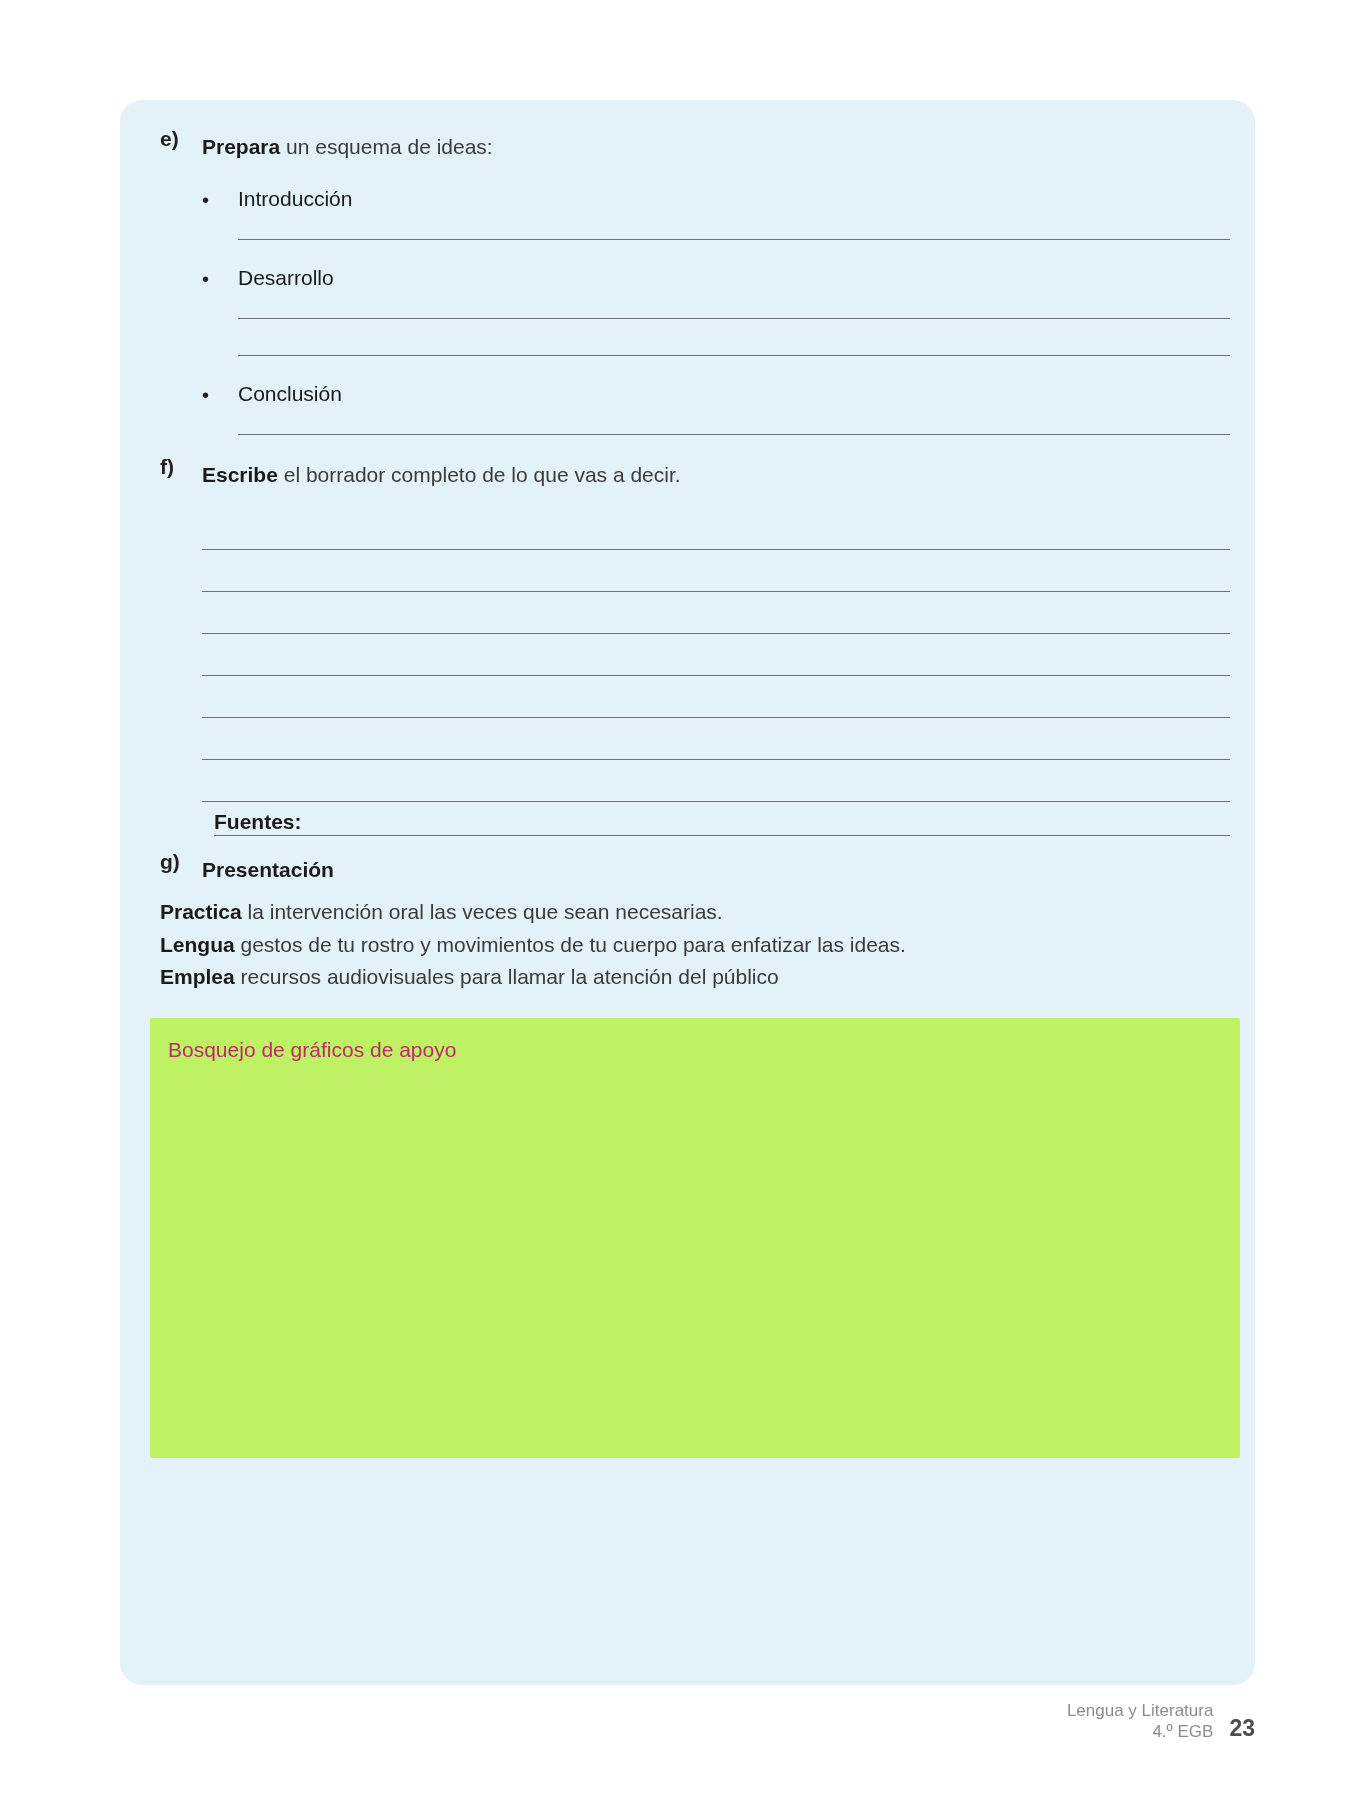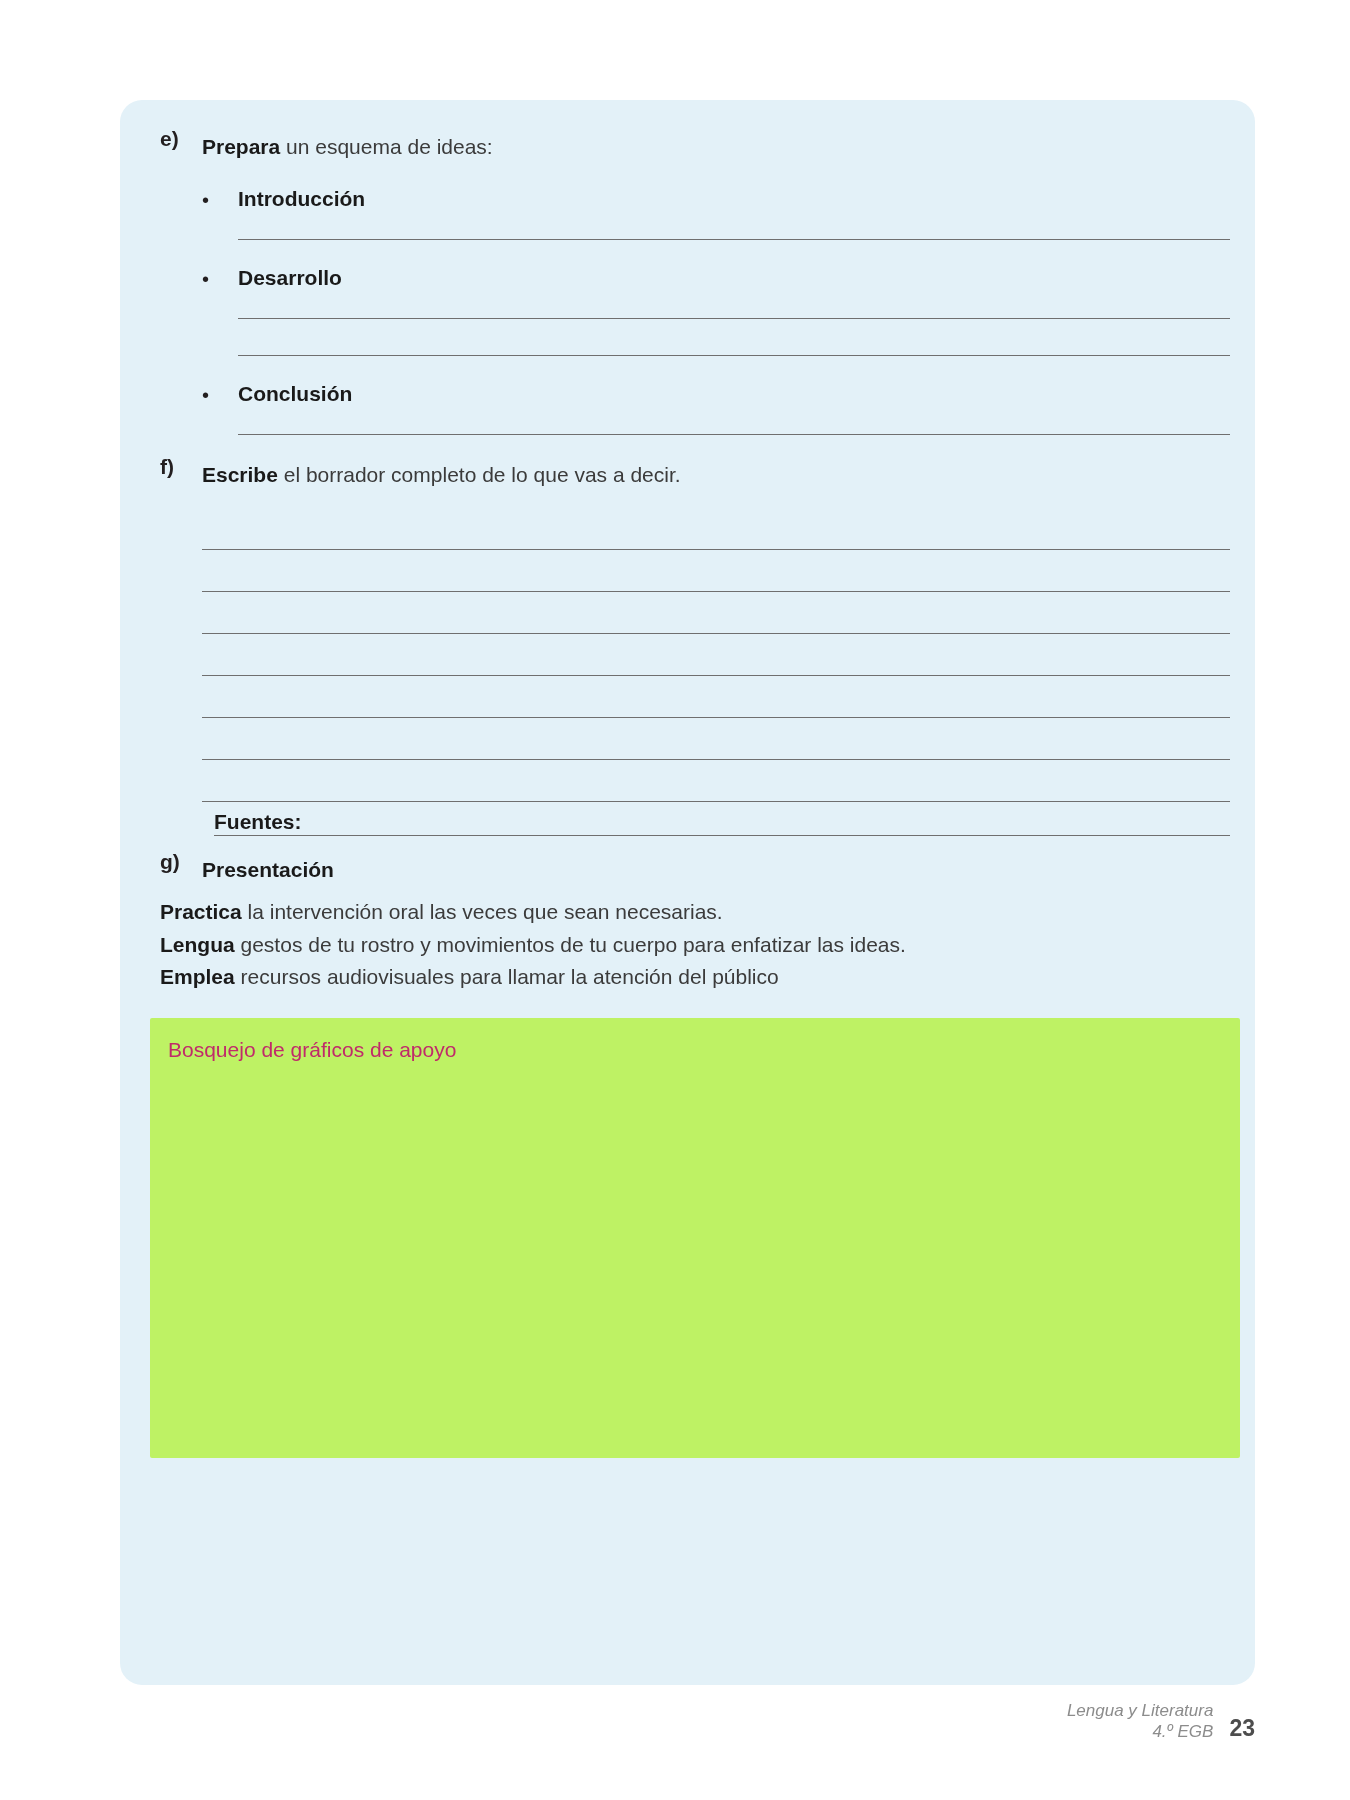--- a/index.html
+++ b/index.html
@@ -78,21 +78,21 @@
   }
   .bullet-dot {
     width: 36px;
     flex: 0 0 36px;
     text-align: left;
     font-size: 20px;
     line-height: 1.3;
     color: #231f20;
   }
   .bullet-label {
-    font-weight: bold;
+    font-weight: normal;
     font-size: 21px;
     color: #1a1a1a;
   }
 
   
   .rule {
     border-bottom: 1px solid #6f6f6f;
     height: 0;
   }
   .rule.short-indent {
@@ -169,21 +169,20 @@
     bottom: 58px;
     display: flex;
     align-items: flex-end;
     gap: 16px;
   }
   .footer-text {
     text-align: right;
     color: #8c8c8c;
     font-size: 17px;
     line-height: 1.25;
-    font-style: italic;
   }
   .footer-page {
     font-size: 23px;
     font-weight: bold;
     color: #4d4d4d;
     line-height: 1;
     padding-bottom: 2px;
   }
 </style>
 </head>

